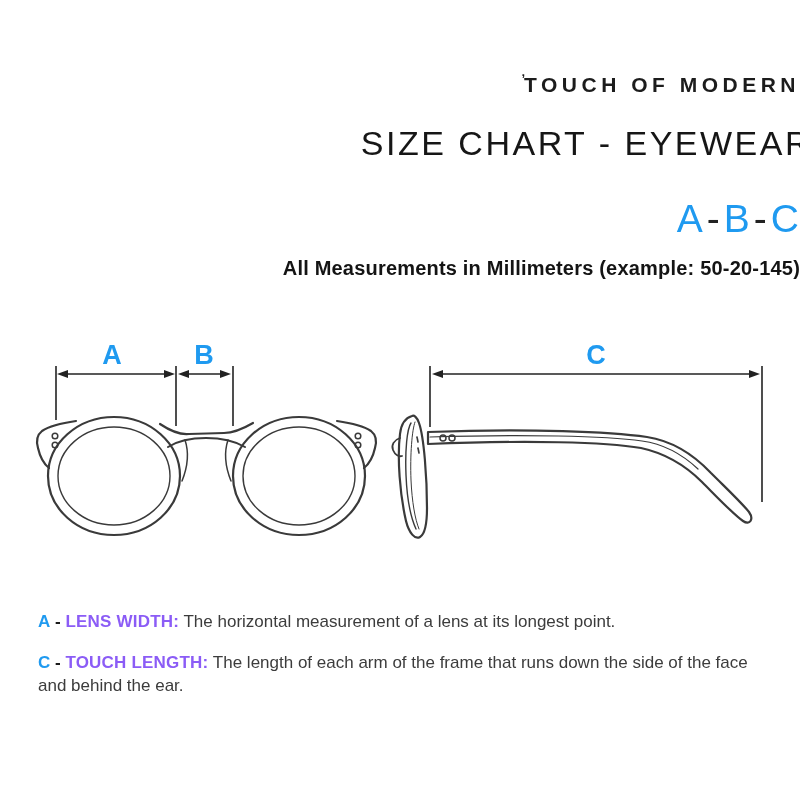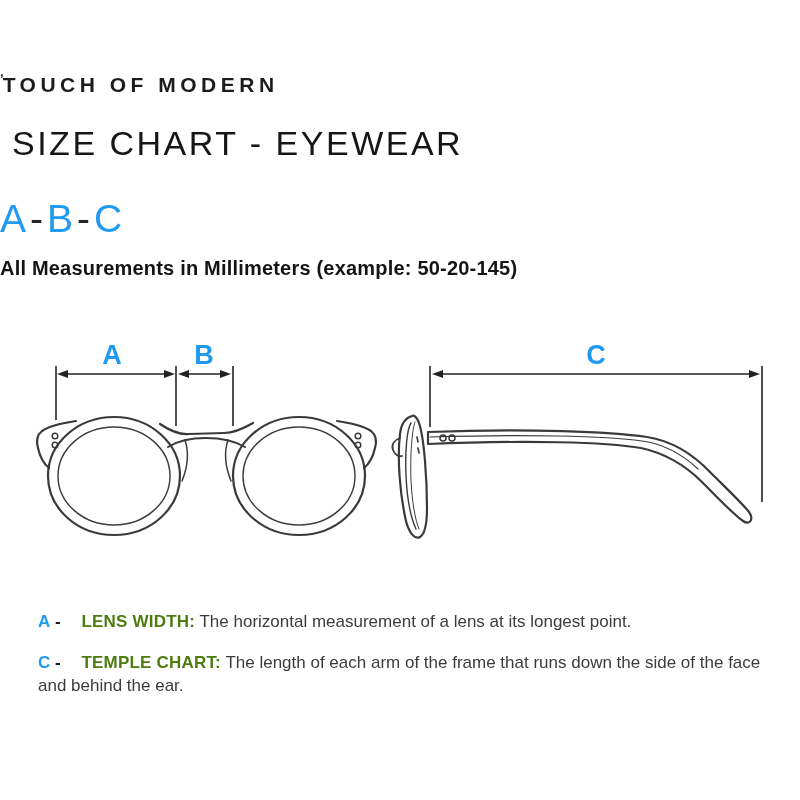--- a/index.html
+++ b/index.html
@@ -1,31 +1,31 @@
 <!DOCTYPE html>
 <html><head>
 <meta charset="utf-8">
 <style>
   html,body{margin:0;padding:0;background:#ffffff;}
   body{width:800px;height:800px;font-family:"Liberation Sans",sans-serif;color:#1b1b1b;overflow:hidden;}
   .page{position:relative;width:800px;height:800px;background:#ffffff;}
-  .centered{position:absolute;left:0;width:100%;text-align:left;white-space:nowrap;}
+  .centered{position:absolute;left:0;width:100%;text-align:right;white-space:nowrap;}
   .logo{top:71px;font-size:21px;font-weight:bold;letter-spacing:4.5px;color:#1c1c1c;}
   .logo-mark{font-size:13px;vertical-align:9px;letter-spacing:0;margin-right:-1px;}
   .title{top:112px;font-size:34px;font-weight:normal;letter-spacing:2.5px;color:#161616;margin:12px;}
   .formula{top:197px;font-size:39px;font-weight:normal;letter-spacing:1px;}
   .formula .letter{color:#1f9af0;}
   .formula .dash{color:#222222;padding:0 3px;}
   .subtitle{top:257px;font-size:20px;font-weight:bold;letter-spacing:0.2px;color:#141414;}
   .diagram{position:absolute;top:330px;left:0;}
   .defs{position:absolute;top:610px;left:38px;width:727px;}
   .def{margin:0 0 18px 0;font-size:17px;line-height:23px;color:#3c3c3c;}
   .def .letter{color:#1f9af0;font-weight:bold;}
   .def .dash{font-weight:bold;color:#1b1b1b;}
-  .def .term{font-weight:bold;color:#4d7c0f;letter-spacing:0.2px;margin-left:16px;}
+  .def .term{font-weight:bold;color:#8b5cf6;letter-spacing:0.2px;}
 </style>
 </head>
 <body>
 
 <div class="page">
 
   <div class="centered logo"><span class="logo-mark">ʼ</span><span>TOUCH OF MODERN</span></div>
 
   <h1 class="centered title">SIZE CHART - EYEWEAR</h1>
 
@@ -85,16 +85,16 @@
     </g>
     <g fill="#1f9af0" font-family="Liberation Sans, sans-serif" font-size="27" font-weight="bold" text-anchor="middle">
       <text x="112" y="34">A</text>
       <text x="204" y="34">B</text>
       <text x="596" y="34">C</text>
     </g>
   </svg>
 
   <div class="defs">
     <p class="def"><span class="letter">A</span> <span class="dash">-</span> <span class="term">LENS WIDTH:</span> <span class="desc">The horizontal measurement of a lens at its longest point.</span></p>
-    <p class="def"><span class="letter">C</span> <span class="dash">-</span> <span class="term">TEMPLE CHART:</span> <span class="desc">The length of each arm of the frame that runs down the side of the face and behind the ear.</span></p>
+    <p class="def"><span class="letter">C</span> <span class="dash">-</span> <span class="term">TOUCH LENGTH:</span> <span class="desc">The length of each arm of the frame that runs down the side of the face and behind the ear.</span></p>
   </div>
 
 </div>
 
 </body></html>

